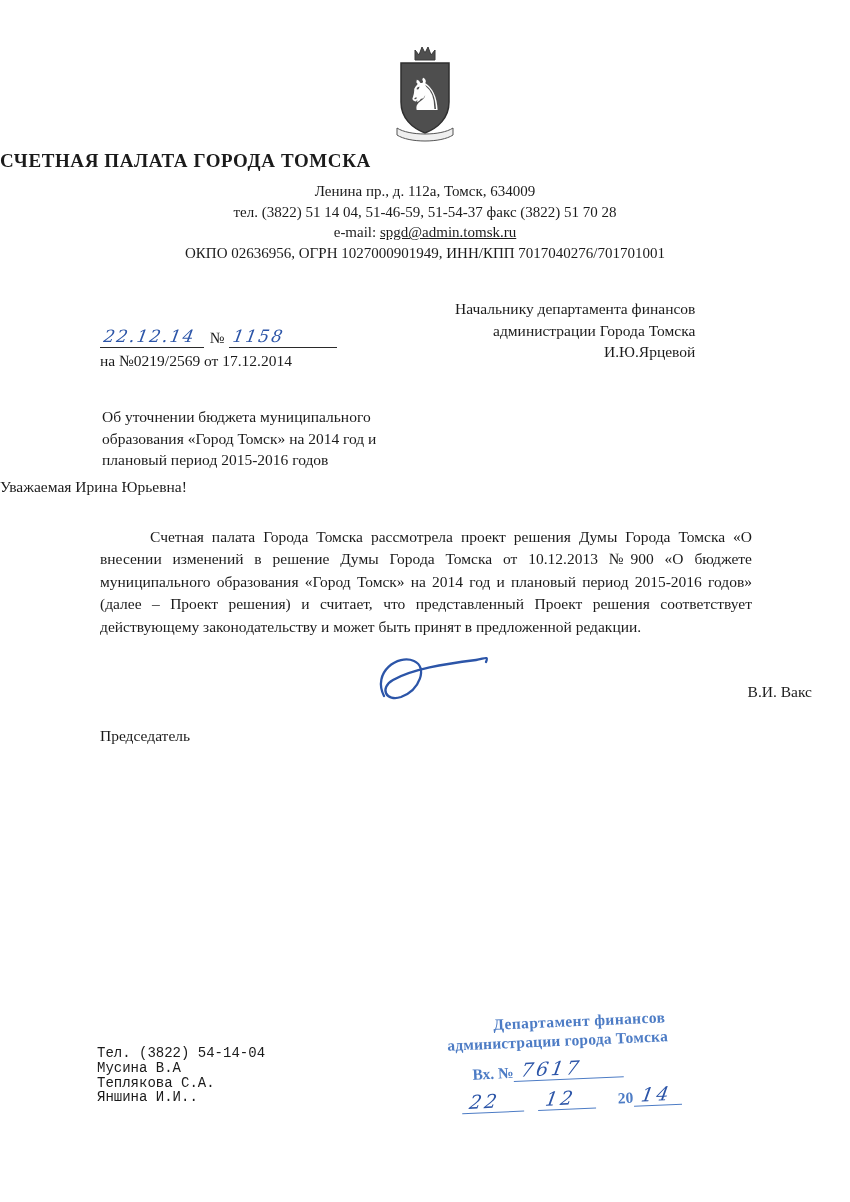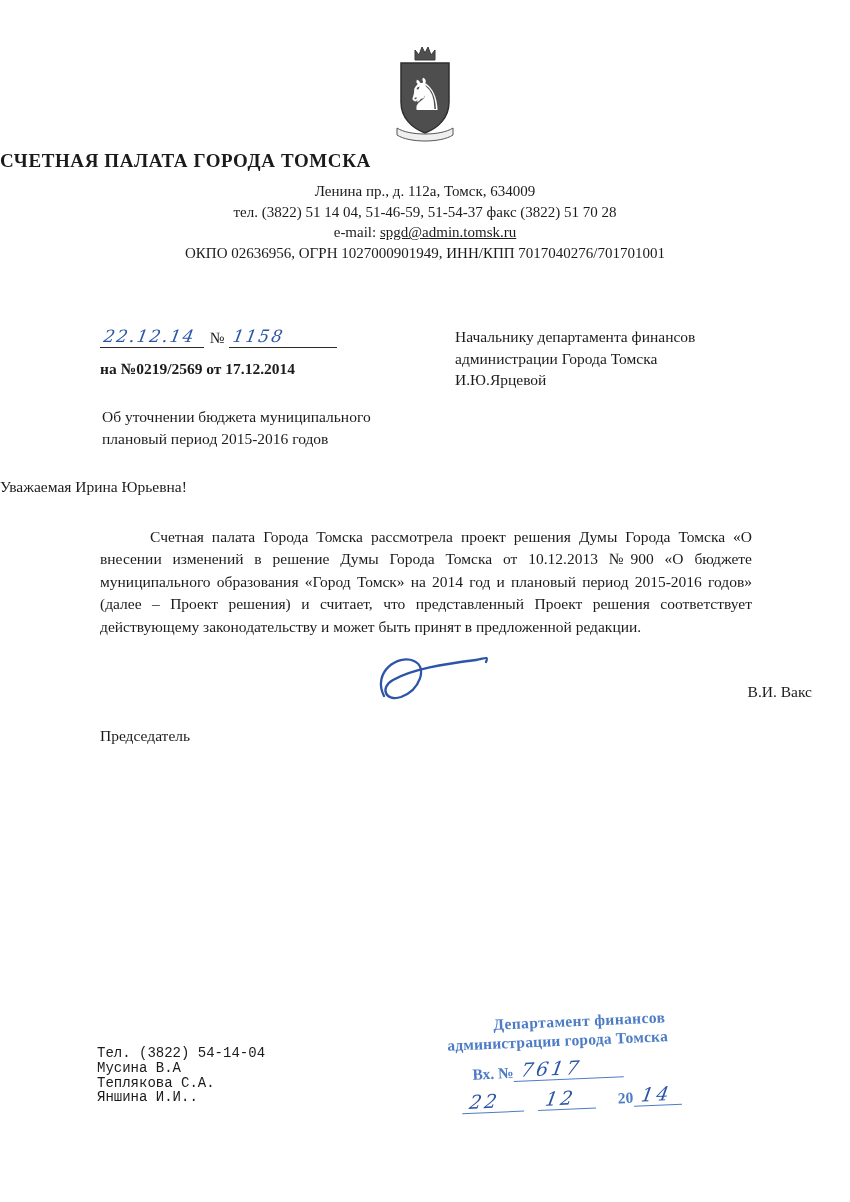--- a/index.html
+++ b/index.html
@@ -25,23 +25,23 @@
   .hw{
     font-family:"DejaVu Serif", serif;font-style:italic;color:#2c55a8;
     transform:skewX(-10deg);display:inline-block;
   }
   .hw-date{font-size:17px;letter-spacing:2px;}
   .hw-num{font-size:17px;letter-spacing:2px;}
   .uline{border-bottom:1.2px solid #2a2a2a;padding:0 8px 1px 4px;}
   .uline-date{min-width:72px;}
   .uline-num{min-width:96px;}
   .no-sign{padding:0 4px 1px 6px;}
-  .incoming{margin-top:12px;font-weight:bold;}
+  .incoming{margin-top:4px;}
   
-  .addressee{position:absolute;left:455px;top:326px;font-size:15.5px;line-height:21.5px;}
+  .addressee{position:absolute;left:455px;top:298px;font-size:15.5px;line-height:21.5px;text-align:right;}
   
   .subject{position:absolute;left:102px;top:406px;width:340px;font-size:15.5px;line-height:21.5px;}
   
   .salutation{position:absolute;top:478px;left:0;width:100%;font-size:15.5px;}
   .body-text{
     position:absolute;left:100px;top:510px;width:652px;
     font-size:15.5px;line-height:22.6px;text-align:justify;text-indent:50px;
   }
   
   .sig-title{position:absolute;left:100px;top:683px;font-size:15.5px;margin-top:44px;}
@@ -106,20 +106,21 @@
   </div>
 
   <div class="addressee">
     <div>Начальнику департамента  финансов</div>
     <div>администрации Города Томска</div>
     <div>И.Ю.Ярцевой</div>
   </div>
 
   <div class="subject">
     <div>Об  уточнении  бюджета  муниципального</div>
+    <div>образования «Город Томск» на 2014 год и</div>
     <div>плановый период 2015-2016 годов</div>
   </div>
 
   <div class="salutation">Уважаемая Ирина Юрьевна!</div>
   <p class="body-text">Счетная палата Города Томска рассмотрела проект решения Думы Города Томска «О внесении изменений в решение Думы Города Томска от 10.12.2013 №900 «О бюджете муниципального образования «Город Томск» на 2014 год и плановый период 2015-2016 годов» (далее – Проект решения) и считает, что представленный Проект решения соответствует действующему законодательству и может быть принят в предложенной редакции.</p>
 
   <div class="sig-title">Председатель</div>
   <div class="sig-curve">
     <svg width="140" height="60" viewBox="0 0 140 60">
       <path d="M16 46 C 4 22, 30 4, 46 11 C 60 17, 52 40, 33 47 C 18 52, 11 38, 25 30 C 44 19, 76 14, 108 10 C 116 9, 121 5, 118 12" fill="none" stroke="#2c55a8" stroke-width="2.3" stroke-linecap="round"></path>

